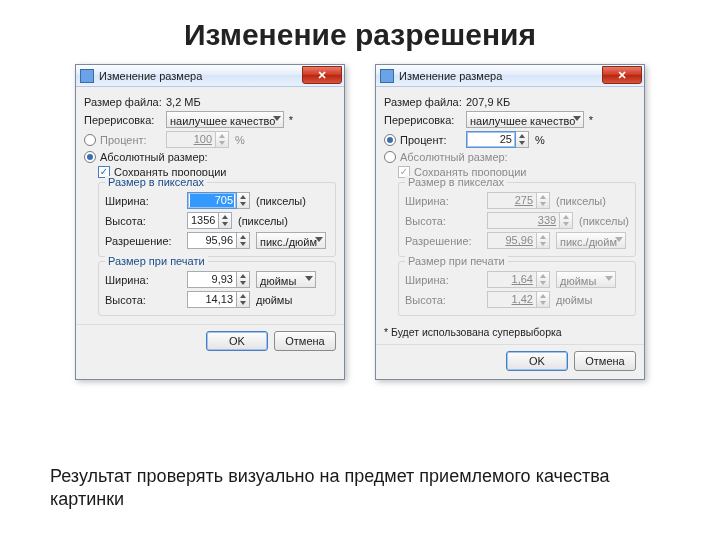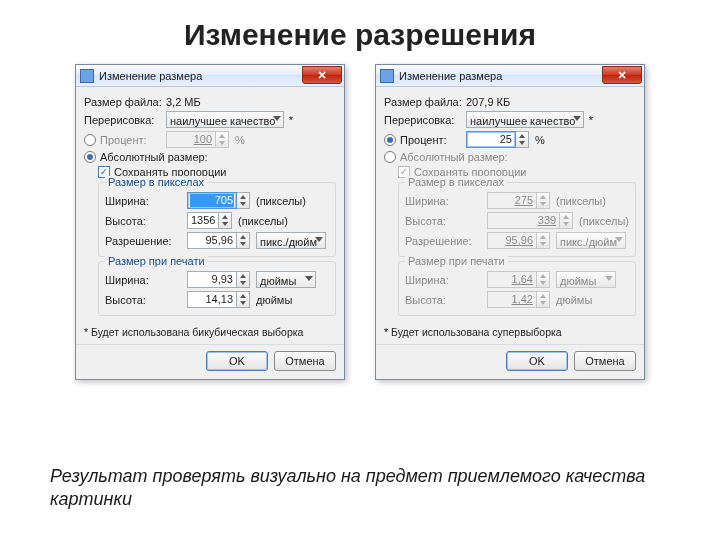--- a/index.html
+++ b/index.html
@@ -188,21 +188,20 @@
   }
   .btn.default { border-color:#4a7cc0; box-shadow: 0 0 0 1px #9ec4ef inset; }
   .caption {
     position: absolute;
     left: 50px; bottom: 30px;
     width: 620px;
     font-size: 18px;
     font-family: Arial, sans-serif;
     color: #1a1a1a;
     line-height: 1.25;
-    font-style: italic;
   }
   .asterisk { width: 8px; text-align:center; margin-left:3px; }
 </style>
 </head>
 <body>
 
 <div class="slide-title">Изменение разрешения</div>
 
 <div class="dialogs">
 
@@ -278,21 +277,20 @@
           </span>
         </div>
         <div class="row">
           <span class="lbl">Высота:</span>
           <span class="field" style="width:50px">14,13</span>
           <span class="spin"></span>
           <span class="unit" style="margin-left:6px">дюймы</span>
         </div>
       </div>
     </div>
-    <div class="footnote">* Будет использована бикубическая выборка</div>
     <div class="btnbar">
       <span class="btn default">OK</span>
       <span class="btn">Отмена</span>
     </div>
   </div>
 
   <div class="dialog">
     <div class="titlebar">
       <span class="app-icon"></span>
       <span class="title-text">Изменение размера</span>

